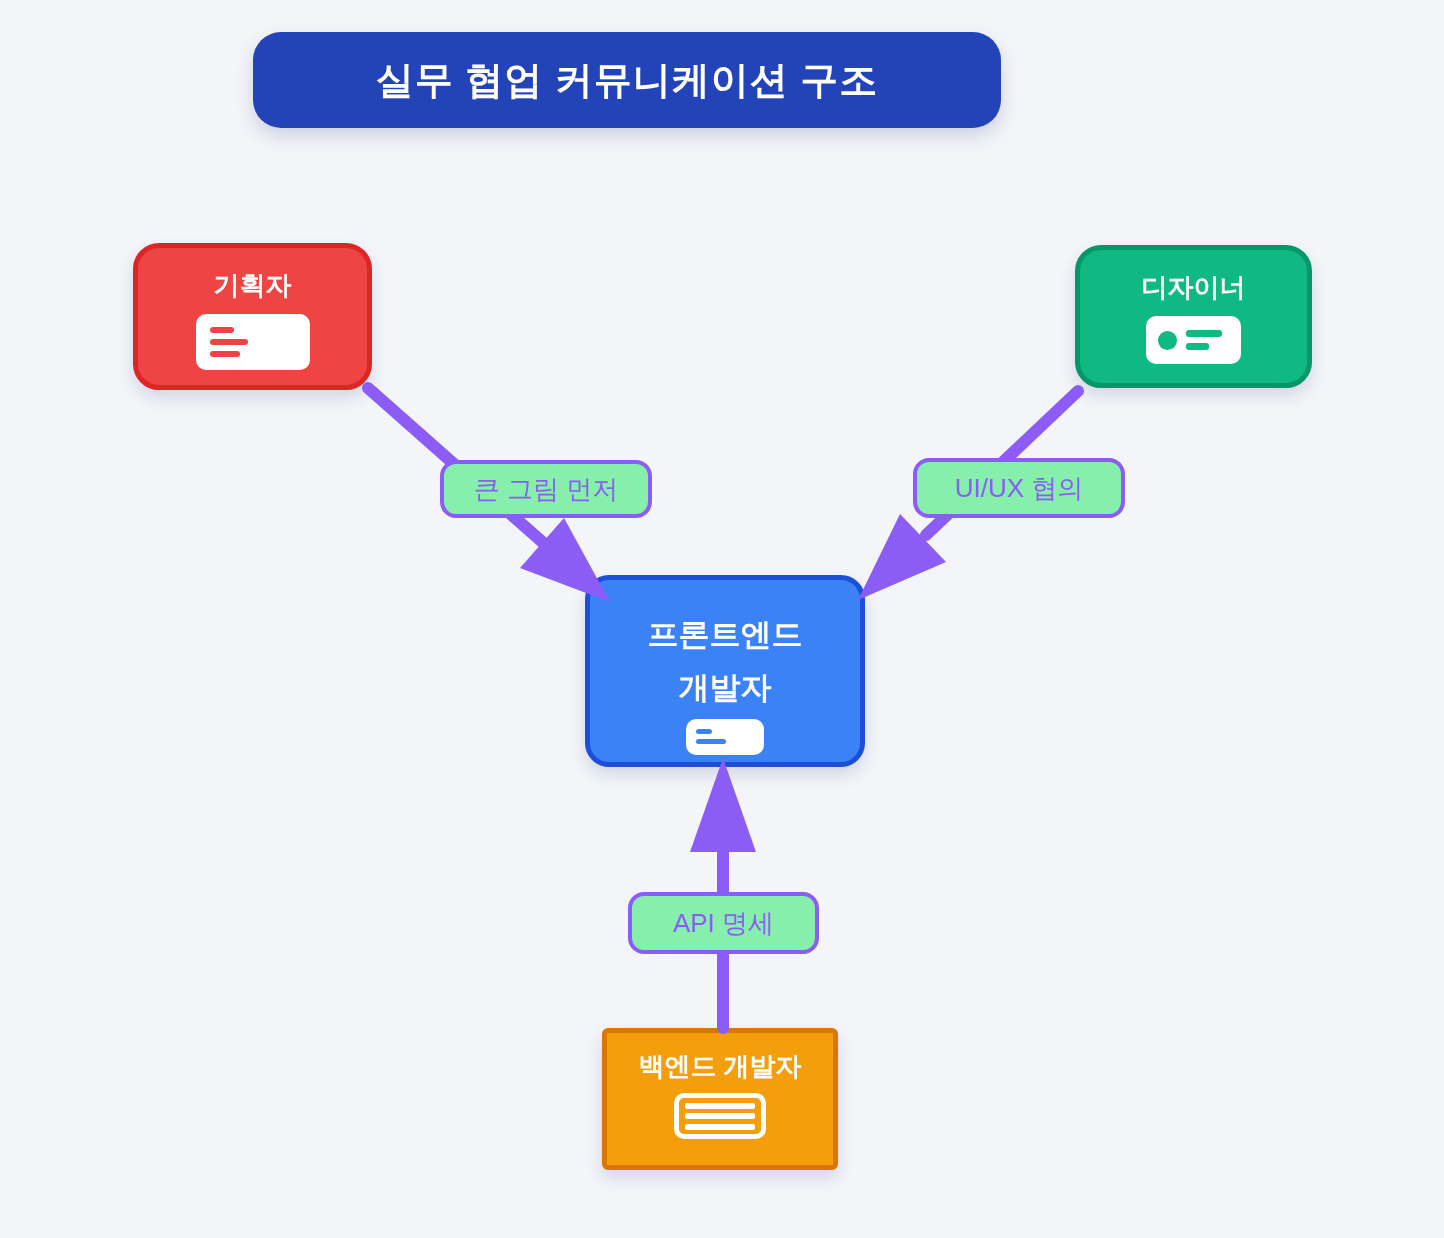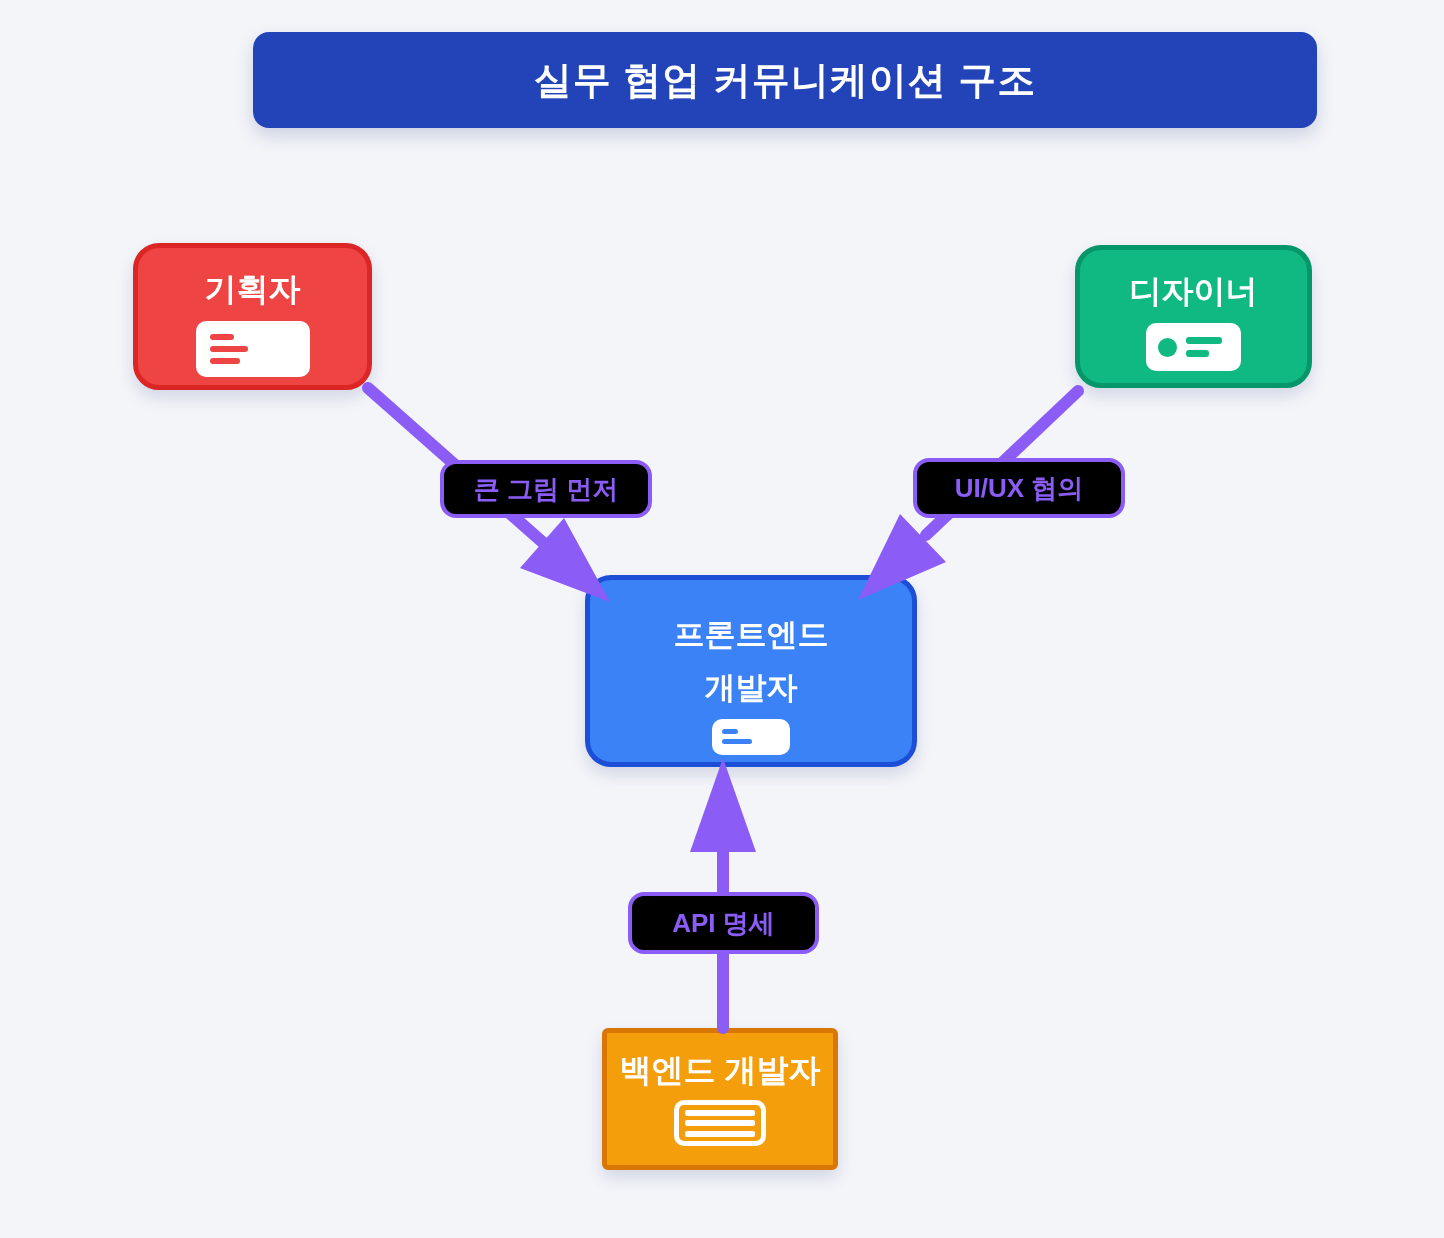--- a/index.html
+++ b/index.html
@@ -4,42 +4,42 @@
 <style>
   html,body { margin:0; padding:0; background:#f4f5f9; }
   .canvas {
     position:relative; width:1444px; height:1238px; overflow:hidden;
     background:#f4f5f9;
     font-family:"Liberation Sans", sans-serif;
   }
 
   
   .title-bar {
-    position:absolute; left:253px; top:32px; width:1064px; height:96px;
-    border-radius:16px; display:flex; align-items:center; justify-content:center;
+    position:absolute; left:253px; top:32px; width:748px; height:96px;
+    border-radius:28px; display:flex; align-items:center; justify-content:center;
     color:#ffffff; font-size:38px; font-weight:800; letter-spacing:1px;
     box-shadow:0 8px 18px rgba(30,50,120,.18);
     z-index:1;
   }
 
   
   .node {
     position:absolute; box-sizing:border-box;
     border-style:solid; border-width:5px; border-radius:26px;
     display:flex; flex-direction:column; align-items:center;
     color:#ffffff; font-weight:800;
     box-shadow:0 8px 16px rgba(30,50,120,.15);
     z-index:2;
   }
-  .node .node-label { font-size:32px; line-height:1.2; }
+  .node .node-label { font-size:26px; line-height:1.2; }
   .node-frontend .node-label { font-size:31px; line-height:1.72; text-align:center; }
 
   .node-planner  { left:133px;  top:243px;  width:239px; height:147px; padding-top:22px; gap:13px; }
   .node-designer { left:1075px; top:245px;  width:237px; height:143px; padding-top:22px; gap:13px; }
-  .node-frontend { left:585px;  top:575px;  width:332px; height:192px; padding-top:28px; }
+  .node-frontend { left:585px;  top:575px;  width:280px; height:192px; padding-top:28px;border-radius:24px; }
   .node-backend  { left:602px;  top:1028px; width:236px; height:142px; padding-top:18px; gap:11px;border-radius:6px; }
 
   
   .doc-icon {
     background:#ffffff; border-radius:10px;
     display:flex; flex-direction:column; justify-content:center; align-items:flex-start;
   }
   .doc-icon .bar { border-radius:3px; background:var(--fill); }
   .planner-size { width:100px; height:56px; padding-left:14px; gap:6px; }
   .planner-size .bar { height:6px; }
@@ -63,23 +63,23 @@
   }
   .stack-icon .bar { width:70px; height:6px; background:#ffffff; border-radius:2px; }
 
   
   .edge-layer { position:absolute; left:0; top:0; width:1444px; height:1238px; z-index:3; pointer-events:none; }
   .edge-layer line { stroke-width:12; stroke-linecap:round; }
 
   
   .edge-label {
     position:absolute; box-sizing:border-box; z-index:4;
-    background:#000000; border:4px solid; border-radius:16px;
+    background:#86efac; border:4px solid; border-radius:16px;
     display:flex; align-items:center; justify-content:center;
-    font-weight:700; font-size:26px;
+    font-weight:400; font-size:26px;
   }
   .edge-label-1 { left:440px; top:460px; width:212px; height:58px; }
   .edge-label-2 { left:913px; top:458px; width:212px; height:60px; }
   .edge-label-3 { left:628px; top:866px; width:191px; height:62px;margin-top:26px; }
 </style>
 </head>
 <body>
 
 <div class="canvas">
 

